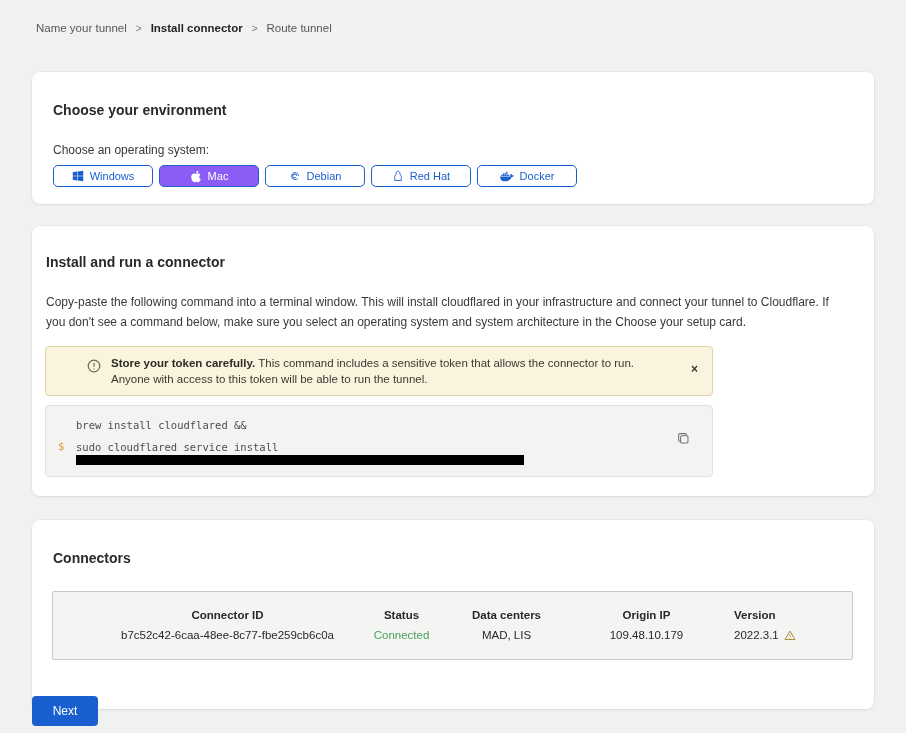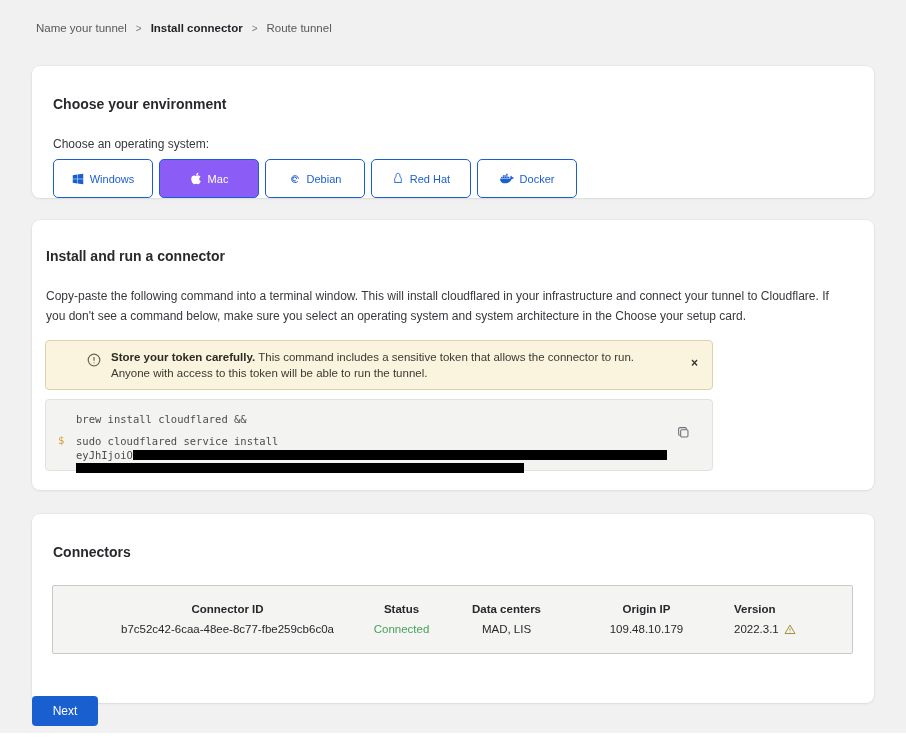--- a/index.html
+++ b/index.html
@@ -18,29 +18,30 @@
     font-size:11.5px; color:#55585c;
   }
   .breadcrumb .active { font-weight:bold; color:#1f2125; }
   .breadcrumb .sep { color:#7a7d82; font-size:10px; }
 
   
   .card {
     position:absolute; left:32px; width:842px;
     background:#ffffff; border-radius:8px;
     box-shadow:0 0 0 1px rgba(0,0,0,0.03), 0 1px 3px rgba(0,0,0,0.06);
+    margin-top:6px;
   }
   .card h2 { font-size:14px; font-weight:bold; color:#27292c; }
 
   
   #card-environment { top:66px; height:132px; padding:30px 21px 0 21px; }
   .os-label { font-size:12px; color:#36393d; margin-top:25px; }
   .os-row { display:flex; gap:6px; margin-top:8px; }
   .os-btn {
-    width:100px; height:39px;
+    width:100px; height:22px;
     display:inline-flex; align-items:center; justify-content:center; gap:6px;
     background:#ffffff; border:1px solid #1a5fd0; border-radius:5px;
     color:#1a5fd0; font-size:11px; font-family:"Liberation Sans",sans-serif;
     cursor:pointer; padding:0;
   }
   .os-btn.selected { background:#8b5cf6; color:#ffffff; }
   .os-btn svg { display:block; }
 
   
   #card-connector { top:220px; height:270px; padding:28px 21px 0 14px; }
@@ -182,24 +183,20 @@
         </svg>
     </span>
     <div class="alert-text"><b>Store your token carefully.</b><span> This command includes a sensitive token that allows the connector to run. Anyone with access to this token will be able to run the tunnel.</span></div>
     <button class="alert-close">×</button>
   </div>
 
   <div class="code-block">
     <div class="code-line first">brew install cloudflared &amp;&amp;</div>
     <span class="prompt">$</span>
     <div class="code-line">sudo cloudflared service install</div>
-    <div class="token-line">
-      <span class="code-line">eyJhIjoiO</span>
-      <span class="redact-bar bar1"></span>
-    </div>
     <div class="redact-bar bar2"></div>
     <button class="copy-btn">
       <svg width="13" height="13" viewBox="0 0 16 16" fill="none" stroke="currentColor" stroke-width="1.3">
           <rect x="4.5" y="4.5" width="9" height="9" rx="1.5"></rect>
           <path d="M11.5 4.5v-1a1.5 1.5 0 0 0-1.5-1.5H3.5A1.5 1.5 0 0 0 2 3.5V10a1.5 1.5 0 0 0 1.5 1.5h1"></path>
         </svg>
     </button>
   </div>
 </section>
 

